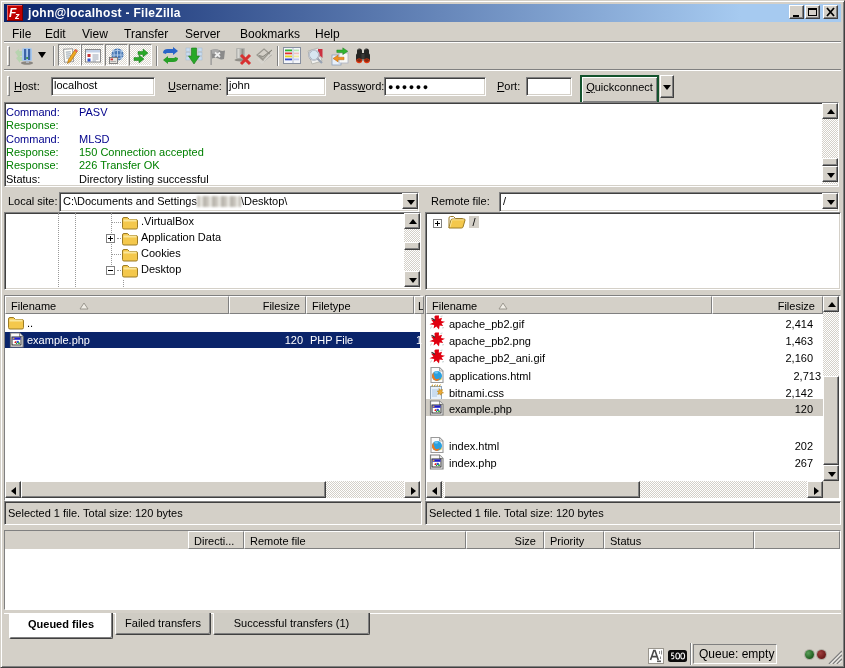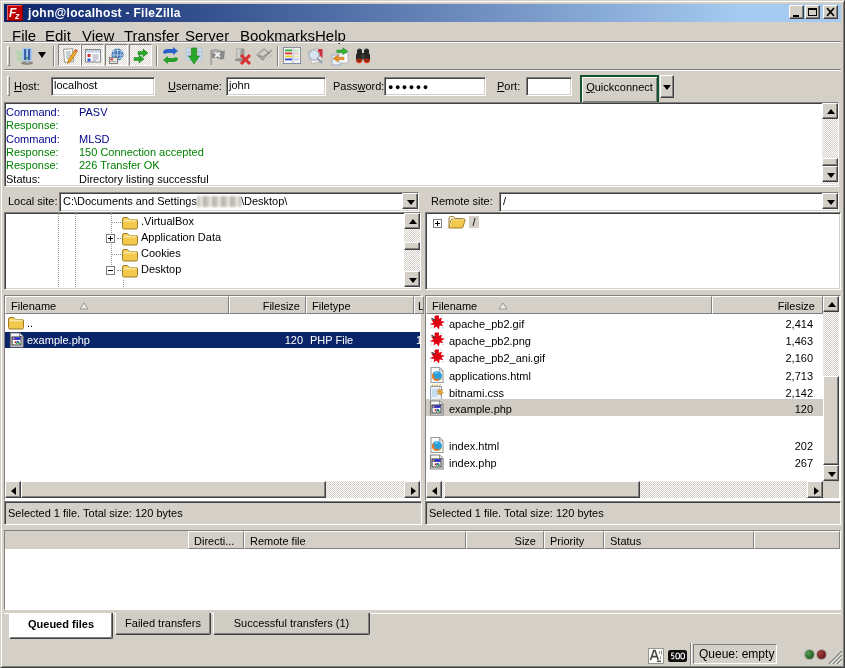--- a/index.html
+++ b/index.html
@@ -48,21 +48,21 @@
   </div>
 <div class="abs raised" style="left:805px;top:5px;width:15px;height:14px;">
     <div class="abs" style="left:2px;top:2px;width:9px;height:8px;border:1px solid #000;border-top-width:2px;"></div>
   </div>
 <div class="abs raised" style="left:823px;top:5px;width:15px;height:14px;">
     <svg width="13" height="12" viewBox="0 0 13 12" style="position:absolute;left:0;top:0">
       <path d="M3 2 L10 10 M10 2 L3 10" stroke="#000" stroke-width="1.8"></path>
     </svg>
   </div>
 
-<div class="abs" style="left:4px;top:22px;width:837px;height:19px;font-size:15px;">
+<div class="abs" style="left:4px;top:22px;width:837px;height:19px;font-size:12px;">
 <span class="txt" style="left:8px;top:5px;">File</span>
 <span class="txt" style="left:41px;top:5px;">Edit</span>
 <span class="txt" style="left:78px;top:5px;">View</span>
 <span class="txt" style="left:120px;top:5px;">Transfer</span>
 <span class="txt" style="left:181px;top:5px;">Server</span>
 <span class="txt" style="left:236px;top:5px;">Bookmarks</span>
 <span class="txt" style="left:311px;top:5px;">Help</span>
 </div>
 <div class="abs etchh" style="left:4px;top:41px;width:837px;"></div>
 
@@ -233,21 +233,21 @@
 </div>
 </div>
 
 <span class="txt" style="left:8px;top:195px;">Local site:</span>
 <div class="abs sunken" style="left:59px;top:192px;width:360px;height:20px;background:#fff;padding-left:32px;">
  <span class="txt" style="left:3px;top:2px;">C:\Documents and Settings<span style="display:inline-block;width:44px;height:11px;vertical-align:-2px;background:repeating-linear-gradient(90deg,#c8c4bc 0 3px,#e8e6e0 3px 6px,#b8b4ac 6px 9px);filter:blur(1px);"></span>\Desktop\</span>
  <div class="abs raised" style="right:0px;top:0px;width:16px;height:16px;">
       <div class="arrow" style="left:4px;top:6px;border-left:4px solid transparent;border-right:4px solid transparent;border-top:5px solid #000;"></div>
     </div>
 </div>
-<span class="txt" style="left:431px;top:195px;">Remote site:</span>
+<span class="txt" style="left:431px;top:195px;">Remote file:</span>
 <div class="abs sunken" style="left:499px;top:192px;width:340px;height:20px;background:#fff;">
  <span class="txt" style="left:3px;top:2px;">/</span>
  <div class="abs raised" style="right:0px;top:0px;width:16px;height:16px;">
       <div class="arrow" style="left:4px;top:6px;border-left:4px solid transparent;border-right:4px solid transparent;border-top:5px solid #000;"></div>
     </div>
 </div>
 
 <div class="abs sunken" style="left:4px;top:212px;width:417px;height:78px;background:#fff;">
  <div class="abs" style="left:53px;top:0;height:74px;border-left:1px dotted #999;"></div>
  <div class="abs" style="left:70px;top:0;height:74px;border-left:1px dotted #999;"></div>
@@ -407,21 +407,21 @@
   <div class="abs" style="left:0;top:53px;width:397px;height:17px;">
         <svg class="abs" style="left:3px;top:0px" width="16" height="16" viewBox="0 0 16 16">
           <path d="M2 0.5 H10.5 L14 4 V15.5 H2 Z" fill="#fcfcfc" stroke="#999" stroke-width="1.1"></path>
           <path d="M10.5 0.5 L10.5 4 H14 Z" fill="#e8e8e8" stroke="#999" stroke-width="0.8"></path>
           <circle cx="8" cy="9" r="5" fill="#28a0e0"></circle>
           <path d="M8 14 A5 5 0 0 1 3 9 A5 5 0 0 1 4.6 5.3 Q4.1 7.8 5.6 9.4 Q5.1 10.4 6.1 11.4 Q7.1 12.4 8.7 12.1 Q10.7 11.7 11.2 9.9 A5 5 0 0 1 8 14" fill="#f07818"></path>
           <path d="M10.3 13.4 Q12.4 12.3 12.9 10 L13 12 Q12 13.3 10.3 13.4" fill="#f8c838"></path>
           <path d="M5.5 4.6 Q7.5 3.8 9.4 4.8 L8.3 6.8 Q7 6.2 5.9 6.6 Z" fill="#70c4f0"></path>
         </svg>
         <span class="txt" style="left:23px;top:3px;">applications.html</span>
-        <span class="txt" style="right:10px;top:3px;text-align:right;">2,713</span>
+        <span class="txt" style="right:2px;top:3px;text-align:right;">2,713</span>
       </div>
   <div class="abs" style="left:0;top:70px;width:397px;height:17px;">
         <svg class="abs" style="left:3px;top:0px" width="16" height="16" viewBox="0 0 16 16">
           <rect x="1.5" y="2.5" width="11" height="13" fill="#e8f1fb" stroke="#90a4b8" stroke-width="1"></rect>
           <path d="M3 2.5 Q3 0.8 4 0.8 M5.5 2.5 Q5.5 0.8 6.5 0.8 M8 2.5 Q8 0.8 9 0.8 M10.5 2.5 Q10.5 0.8 11.5 0.8" stroke="#b8860b" stroke-width="1" fill="none"></path>
           <path d="M3 6 H10.5 M3 8 H10.5 M3 10 H10.5 M3 12 H8" stroke="#a9c6e4" stroke-width="1"></path>
           <path d="M10 4.5 L11.5 6 L13.5 5.5 L13 7.5 L14.5 9 L12.5 9.3 L12 11.3 L10.8 9.8 L8.8 10.3 L9.5 8.5 L8.3 7 L10.3 6.8 Z" fill="#e8a838" stroke="#b07808" stroke-width="0.5"></path>
         </svg>
         <span class="txt" style="left:23px;top:3px;">bitnami.css</span>
         <span class="txt" style="right:10px;top:3px;">2,142</span>

